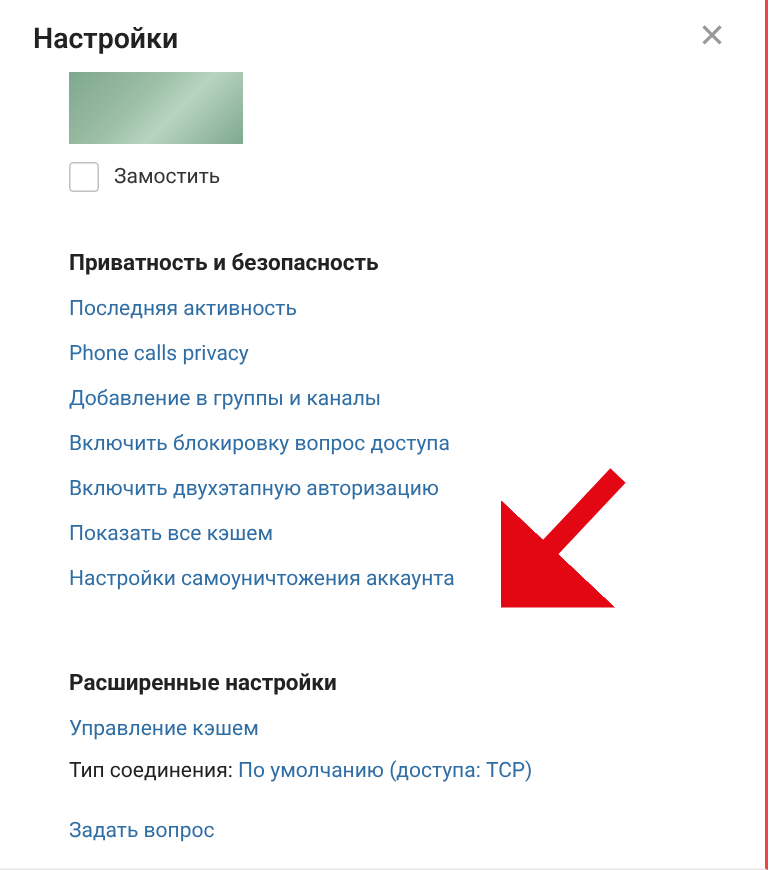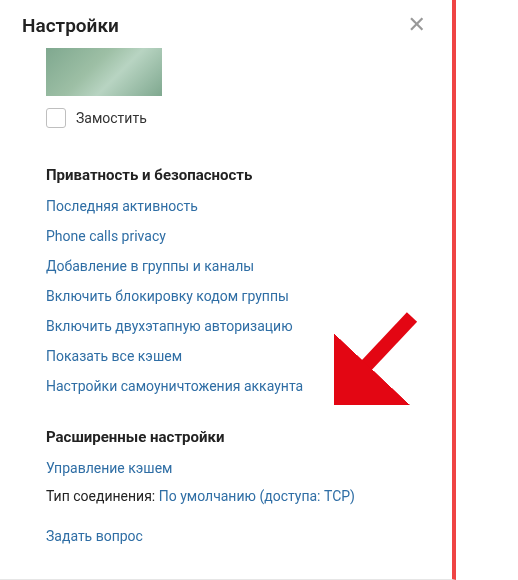--- a/index.html
+++ b/index.html
@@ -5,23 +5,23 @@
     * { box-sizing: border-box; margin: 0; padding: 0; }
     body {
       font-family: -apple-system, BlinkMacSystemFont, "Segoe UI", Roboto, Arial, sans-serif;
       background: #fff;
       width: 518px;
       height: 580px;
       position: relative;
     }
     .dialog {
       background: #fff;
-      width: 456px;
+      width: 512px;
       height: 580px;
-      border-right: 4px solid #ef4444;
+      border-right: 2px solid #ef4444;
       border-bottom: 1px solid #e6e6e6;
       position: relative;
     }
     .header {
       display: flex;
       align-items: center;
       justify-content: space-between;
       padding: 12px 22px 10px 22px;
     }
     .header-title {
@@ -69,21 +69,21 @@
       margin-bottom: 14px;
     }
     .link-item {
       display: block;
       font-size: 14px;
       color: #2f6ea5;
       margin-bottom: 14px;
       cursor: pointer;
     }
     .advanced-section {
-      margin-top: 34px;
+      margin-top: 52px;
     }
     .kv-row {
       font-size: 14px;
       color: #222;
       margin-top: -2px;
       margin-bottom: 24px;
     }
     .kv-row .link-inline {
       color: #2f6ea5;
       cursor: pointer;
@@ -110,21 +110,21 @@
     <div class="img-thumb"></div>
     <div class="checkbox-row">
       <div class="checkbox"></div>
       <div class="checkbox-label">Замостить</div>
     </div>
 
     <div class="section-title">Приватность и безопасность</div>
     <a class="link-item">Последняя активность</a>
     <a class="link-item">Phone calls privacy</a>
     <a class="link-item">Добавление в группы и каналы</a>
-    <a class="link-item">Включить блокировку кодом группы</a>
+    <a class="link-item">Включить блокировку вопрос доступа</a>
     <a class="link-item">Включить двухэтапную авторизацию</a>
     <a class="link-item">Показать все кэшем</a>
     <a class="link-item">Настройки самоуничтожения аккаунта</a>
 
     <div class="advanced-section">
       <div class="section-title">Расширенные настройки</div>
       <a class="link-item">Управление кэшем</a>
       <div class="kv-row">
         <span>Тип соединения: </span><span class="link-inline">По умолчанию (доступа: TCP)</span>
       </div>

